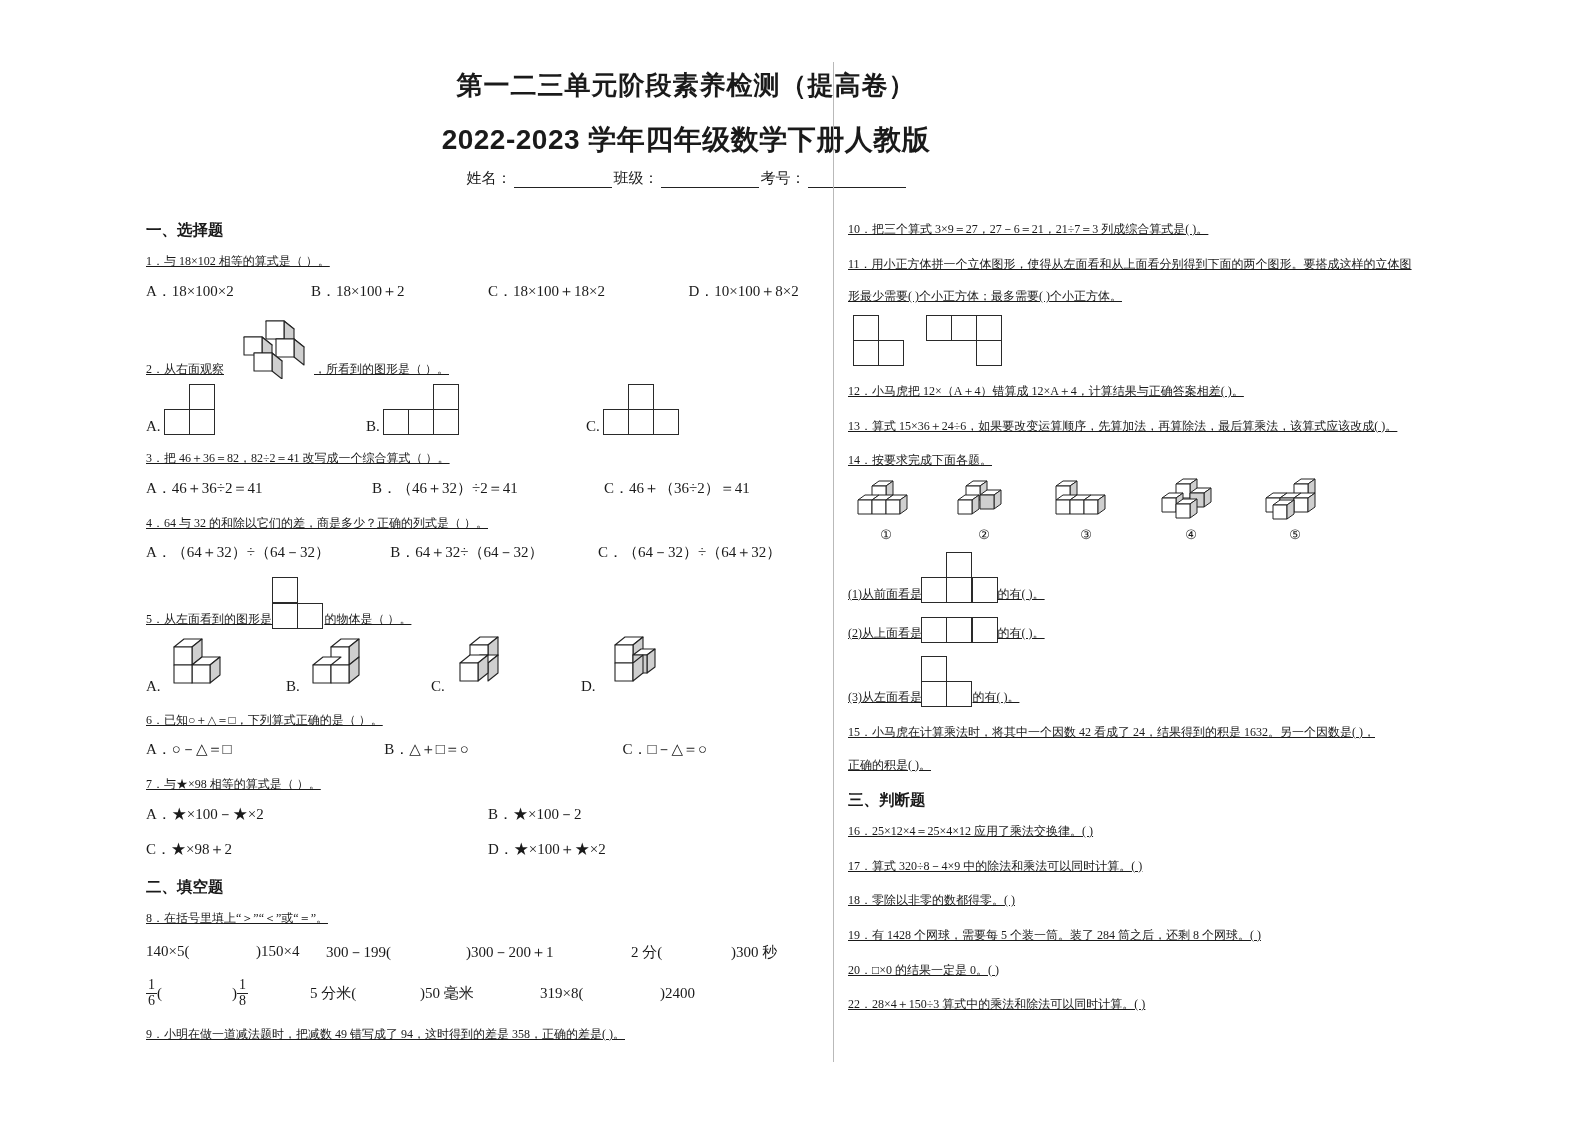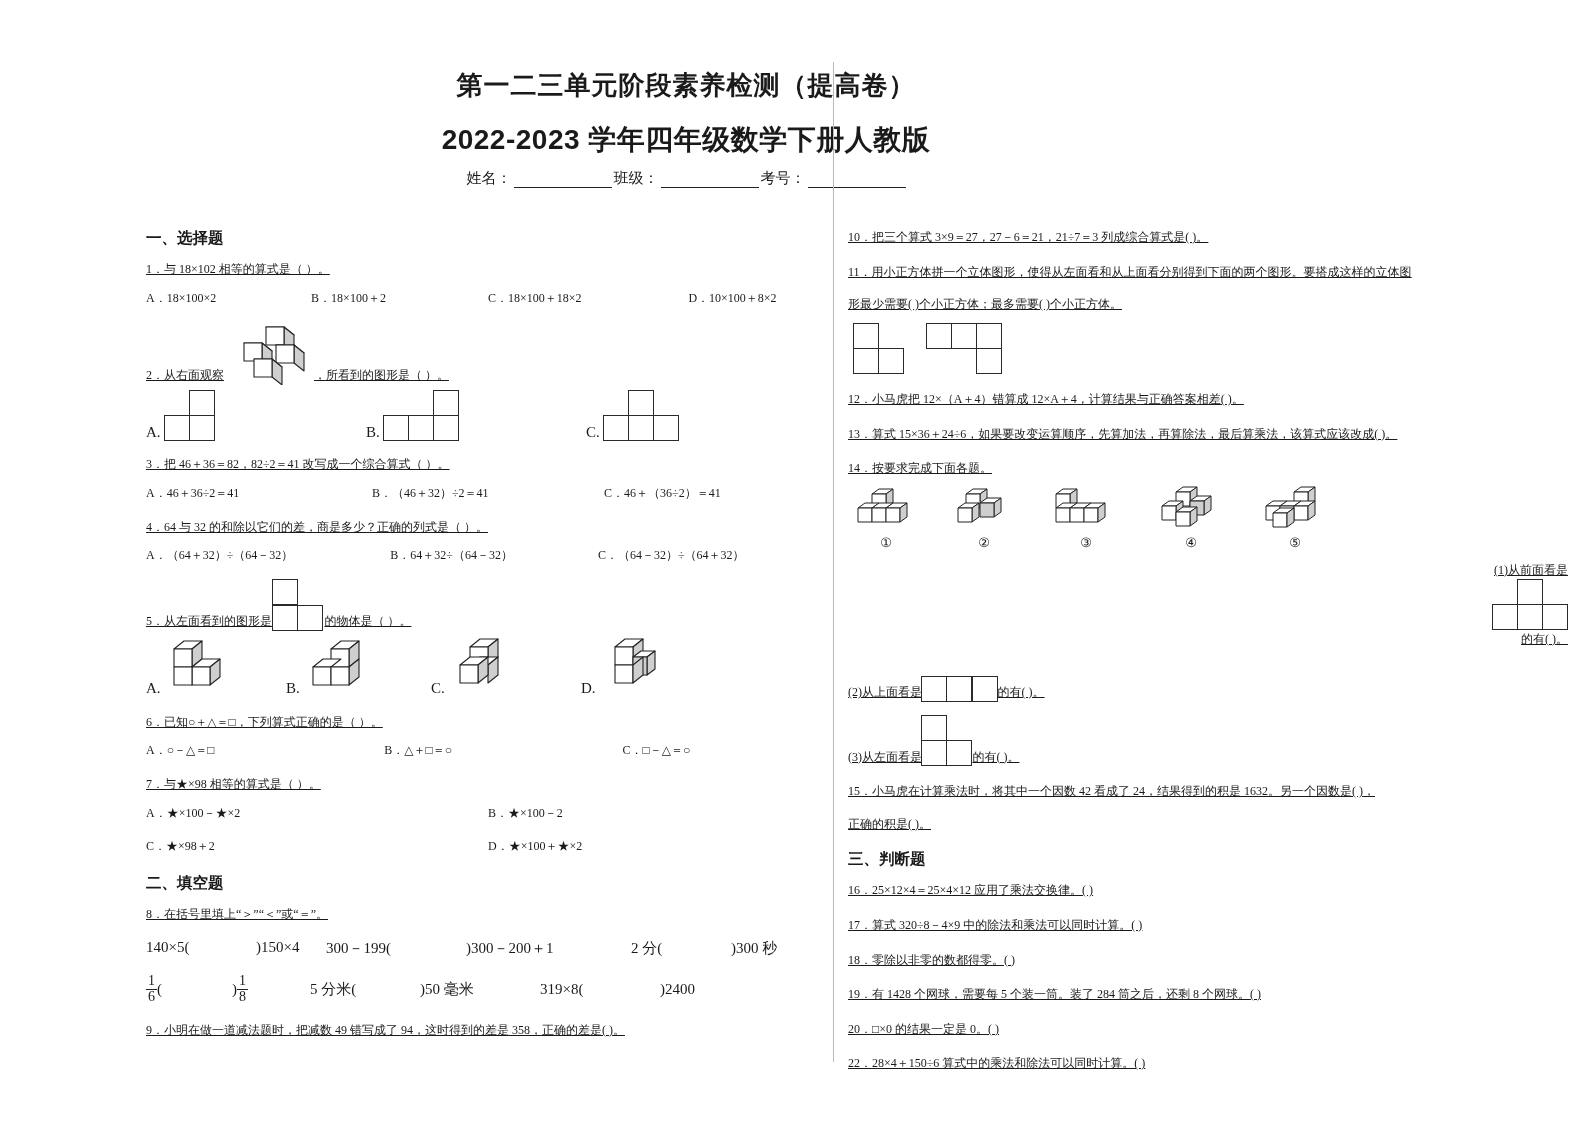--- a/index.html
+++ b/index.html
@@ -26,32 +26,32 @@
   }
   .idline{
     font-size:15px;display:flex;justify-content:center;align-items:flex-end;
     gap:2px;
   }
   .idline .lbl{white-space:nowrap;}
   .idline .rule{display:inline-block;width:98px;border-bottom:1.3px solid #222;height:14px;}
 
   
   .cols{position:absolute;top:212px;left:0;width:1587px;height:880px;}
-  .col{position:absolute;top:16px;}
+  .col{position:absolute;top:8px;}
   .col-left{left:146px;width:660px;}
   .col-right{left:848px;width:720px;}
   .divider{position:absolute;left:833px;top:62px;width:0;height:1000px;border-left:1px solid #b9b9b9;}
 
   .sec{
     font-family:"Liberation Sans","DejaVu Sans",sans-serif;
     font-weight:bold;font-size:15.5px;margin:0 0 11px 0;
   }
   .q{font-size:12px;line-height:1.55;margin:0 0 16px 0;text-decoration:underline;}
   .q.tight{margin-bottom:11px;}
-  .opts{font-size:12px;display:flex;margin:0 0 16px 0;gap:24px;}
+  .opts{font-size:15px;display:flex;margin:0 0 16px 0;gap:24px;}
   .opts .o{white-space:nowrap;}
   .opt3 .o{width:33.33%;}
   .opt2 .o{width:50%;}
   .opt4 .o{width:25%;}
 
   
   .grid{display:inline-block;vertical-align:middle;}
   .grow{display:flex;}
   .gc{width:26px;height:26px;box-sizing:border-box;border:1.6px solid #2a2a2a;margin:-0.8px 0 0 -0.8px;}
   .gc.e{border:none;}
@@ -458,21 +458,21 @@
               <polygon points="52,20 52,34 59,29 59,15" fill="#cfcfcf"></polygon>
               <polygon points="17,27 31,27 38,22 24,22"></polygon>
               <polygon points="17,27 17,41 31,41 31,27"></polygon>
               <polygon points="31,27 31,41 38,36 38,22" fill="#cfcfcf"></polygon>
             </g>
           </svg>
           <div class="cap">⑤</div>
         </span>
       </div>
 
-      <div class="q" style="display:flex;align-items:flex-end;margin-bottom:28px;flex-direction:column;">
+      <div class="q" style="display:flex;align-items:flex-end;margin-bottom:14px;">
         <span>(1)从前面看是</span>
         <span class="grid">
           <span class="grow">
               <span class="gc e"></span>
               <span class="gc"></span>
               <span class="gc e"></span>
             </span>
           <span class="grow">
               <span class="gc"></span>
               <span class="gc"></span>
@@ -512,17 +512,17 @@
       <div class="q tight" style="margin-bottom:14px;">15．小马虎在计算乘法时，将其中一个因数 42 看成了 24，结果得到的积是 1632。另一个因数是(            )，</div>
       <div class="q">正确的积是(          )。</div>
 
       <div class="sec">三、判断题</div>
 
       <div class="q">16．25×12×4＝25×4×12 应用了乘法交换律。(            )</div>
       <div class="q">17．算式 320÷8－4×9 中的除法和乘法可以同时计算。(            )</div>
       <div class="q">18．零除以非零的数都得零。(            )</div>
       <div class="q">19．有 1428 个网球，需要每 5 个装一筒。装了 284 筒之后，还剩 8 个网球。(            )</div>
       <div class="q">20．□×0 的结果一定是 0。(            )</div>
-      <div class="q">22．28×4＋150÷6 算式中的乘法和除法可以同时计算。(            )</div>
+      <div class="q">22．28×4＋150÷3 算式中的乘法和除法可以同时计算。(            )</div>
 
     </div>
   </div>
 </div>
 
 </body></html>

